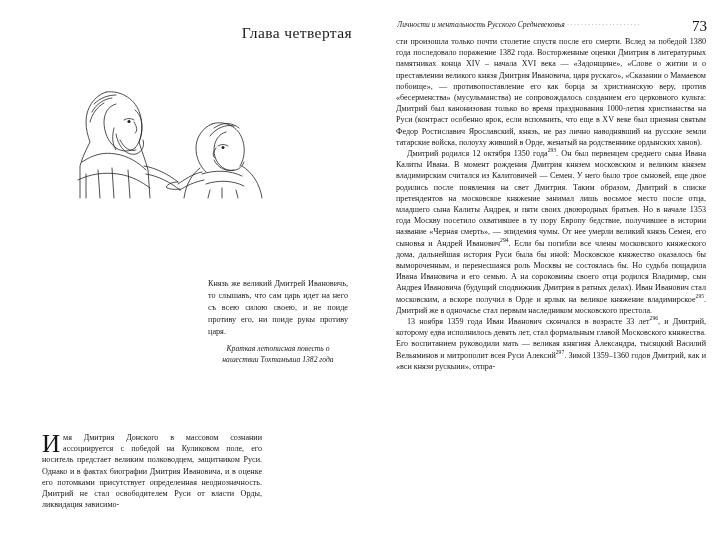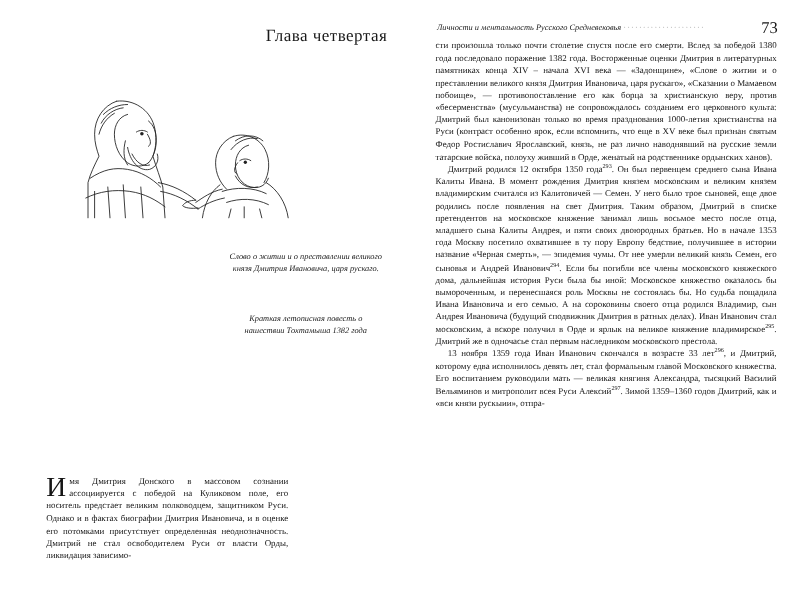--- a/index.html
+++ b/index.html
@@ -214,24 +214,24 @@
           <path d="M168 120 L166 128 M180 118 L180 128 M194 120 L196 128"></path>
 
           <path d="M160 102 C150 104 142 110 136 114"></path>
           <path d="M162 110 C152 112 144 116 138 120"></path>
           <path d="M136 112 C130 112 126 114 124 117 C126 119 132 120 138 119"></path>
         </g>
       </svg>
     </div>
 
     <div class="quote-block q1">
-      <div class="q-src">Слово о житии и о преставлении великого князя Дмитрия Ивановича, царя рускаго.</div>
     </div>
 
     <div class="quote-block q2">
+      <div class="body">Князь же великий Дмитрей Ивановичь, то слышавъ, что сам царь идет на него съ всею силою своею, и не поиде противу его, ни поиде рукы противу царя.</div>
       <div class="q-src">Краткая летописная повесть о нашествии Тохтамыша 1382 года</div>
     </div>
 
 
     <div class="col left-col">
       <span class="dropcap">И</span><span>мя Дмитрия Донского в массовом сознании ассоциируется с победой на Куликовом поле, его носитель предстает великим полководцем, защитником Руси. Однако и в фактах биографии Дмитрия Ивановича, и в оценке его потомками присутствует определенная неоднозначность. Дмитрий не стал освободителем Руси от власти Орды, ликвидация зависимо-</span>
     </div>
   </div>
 
   <div class="right-page">

